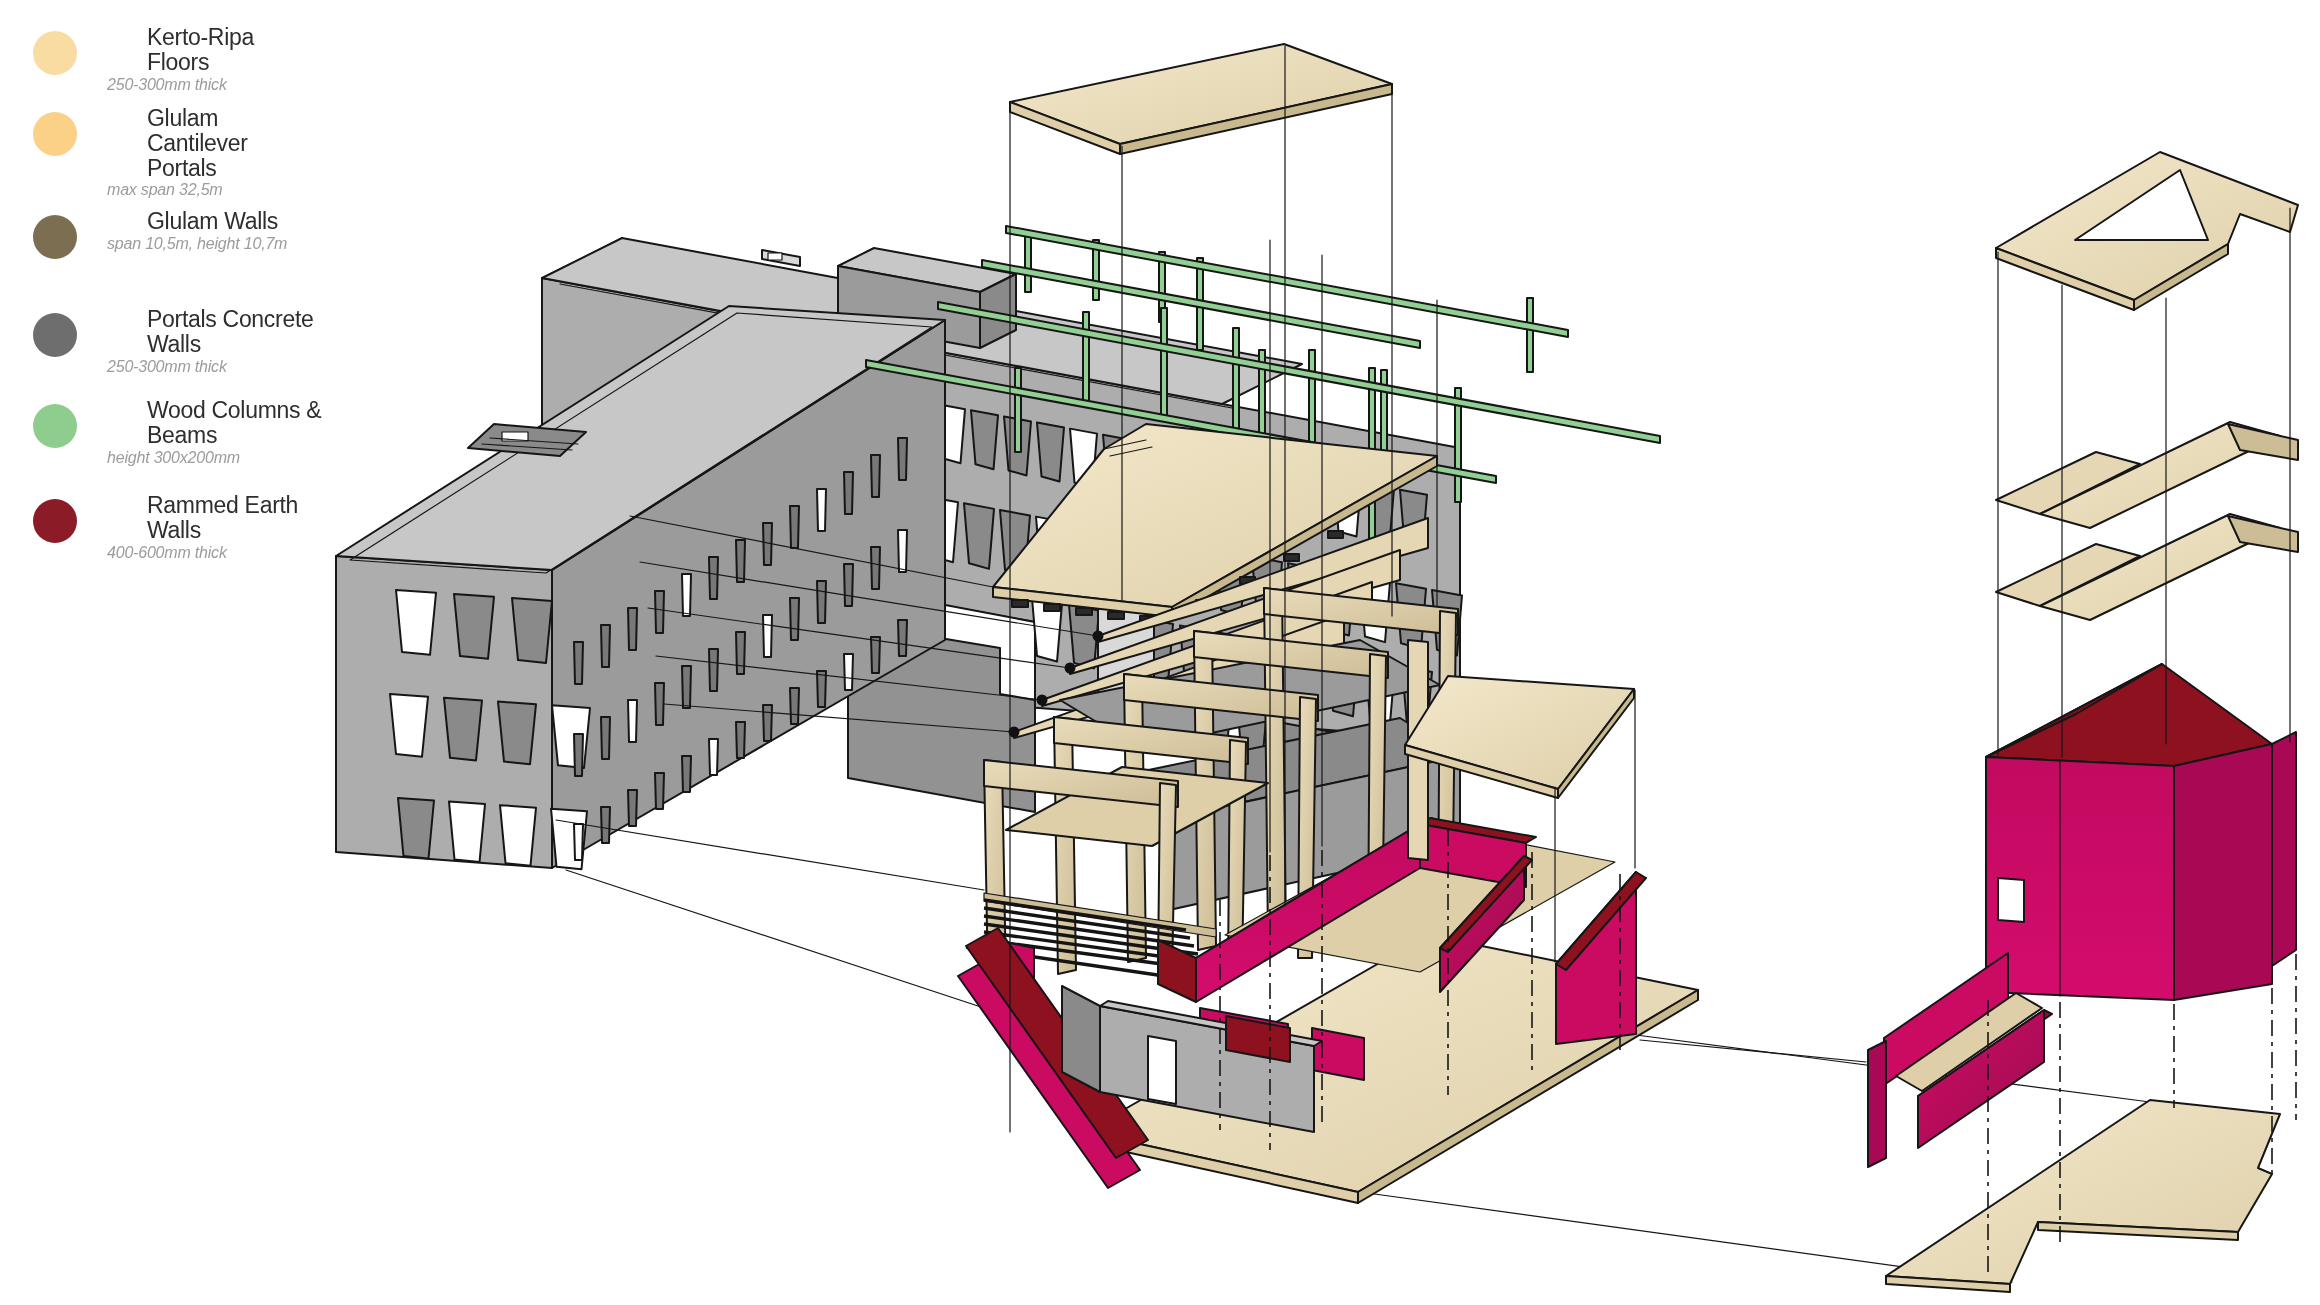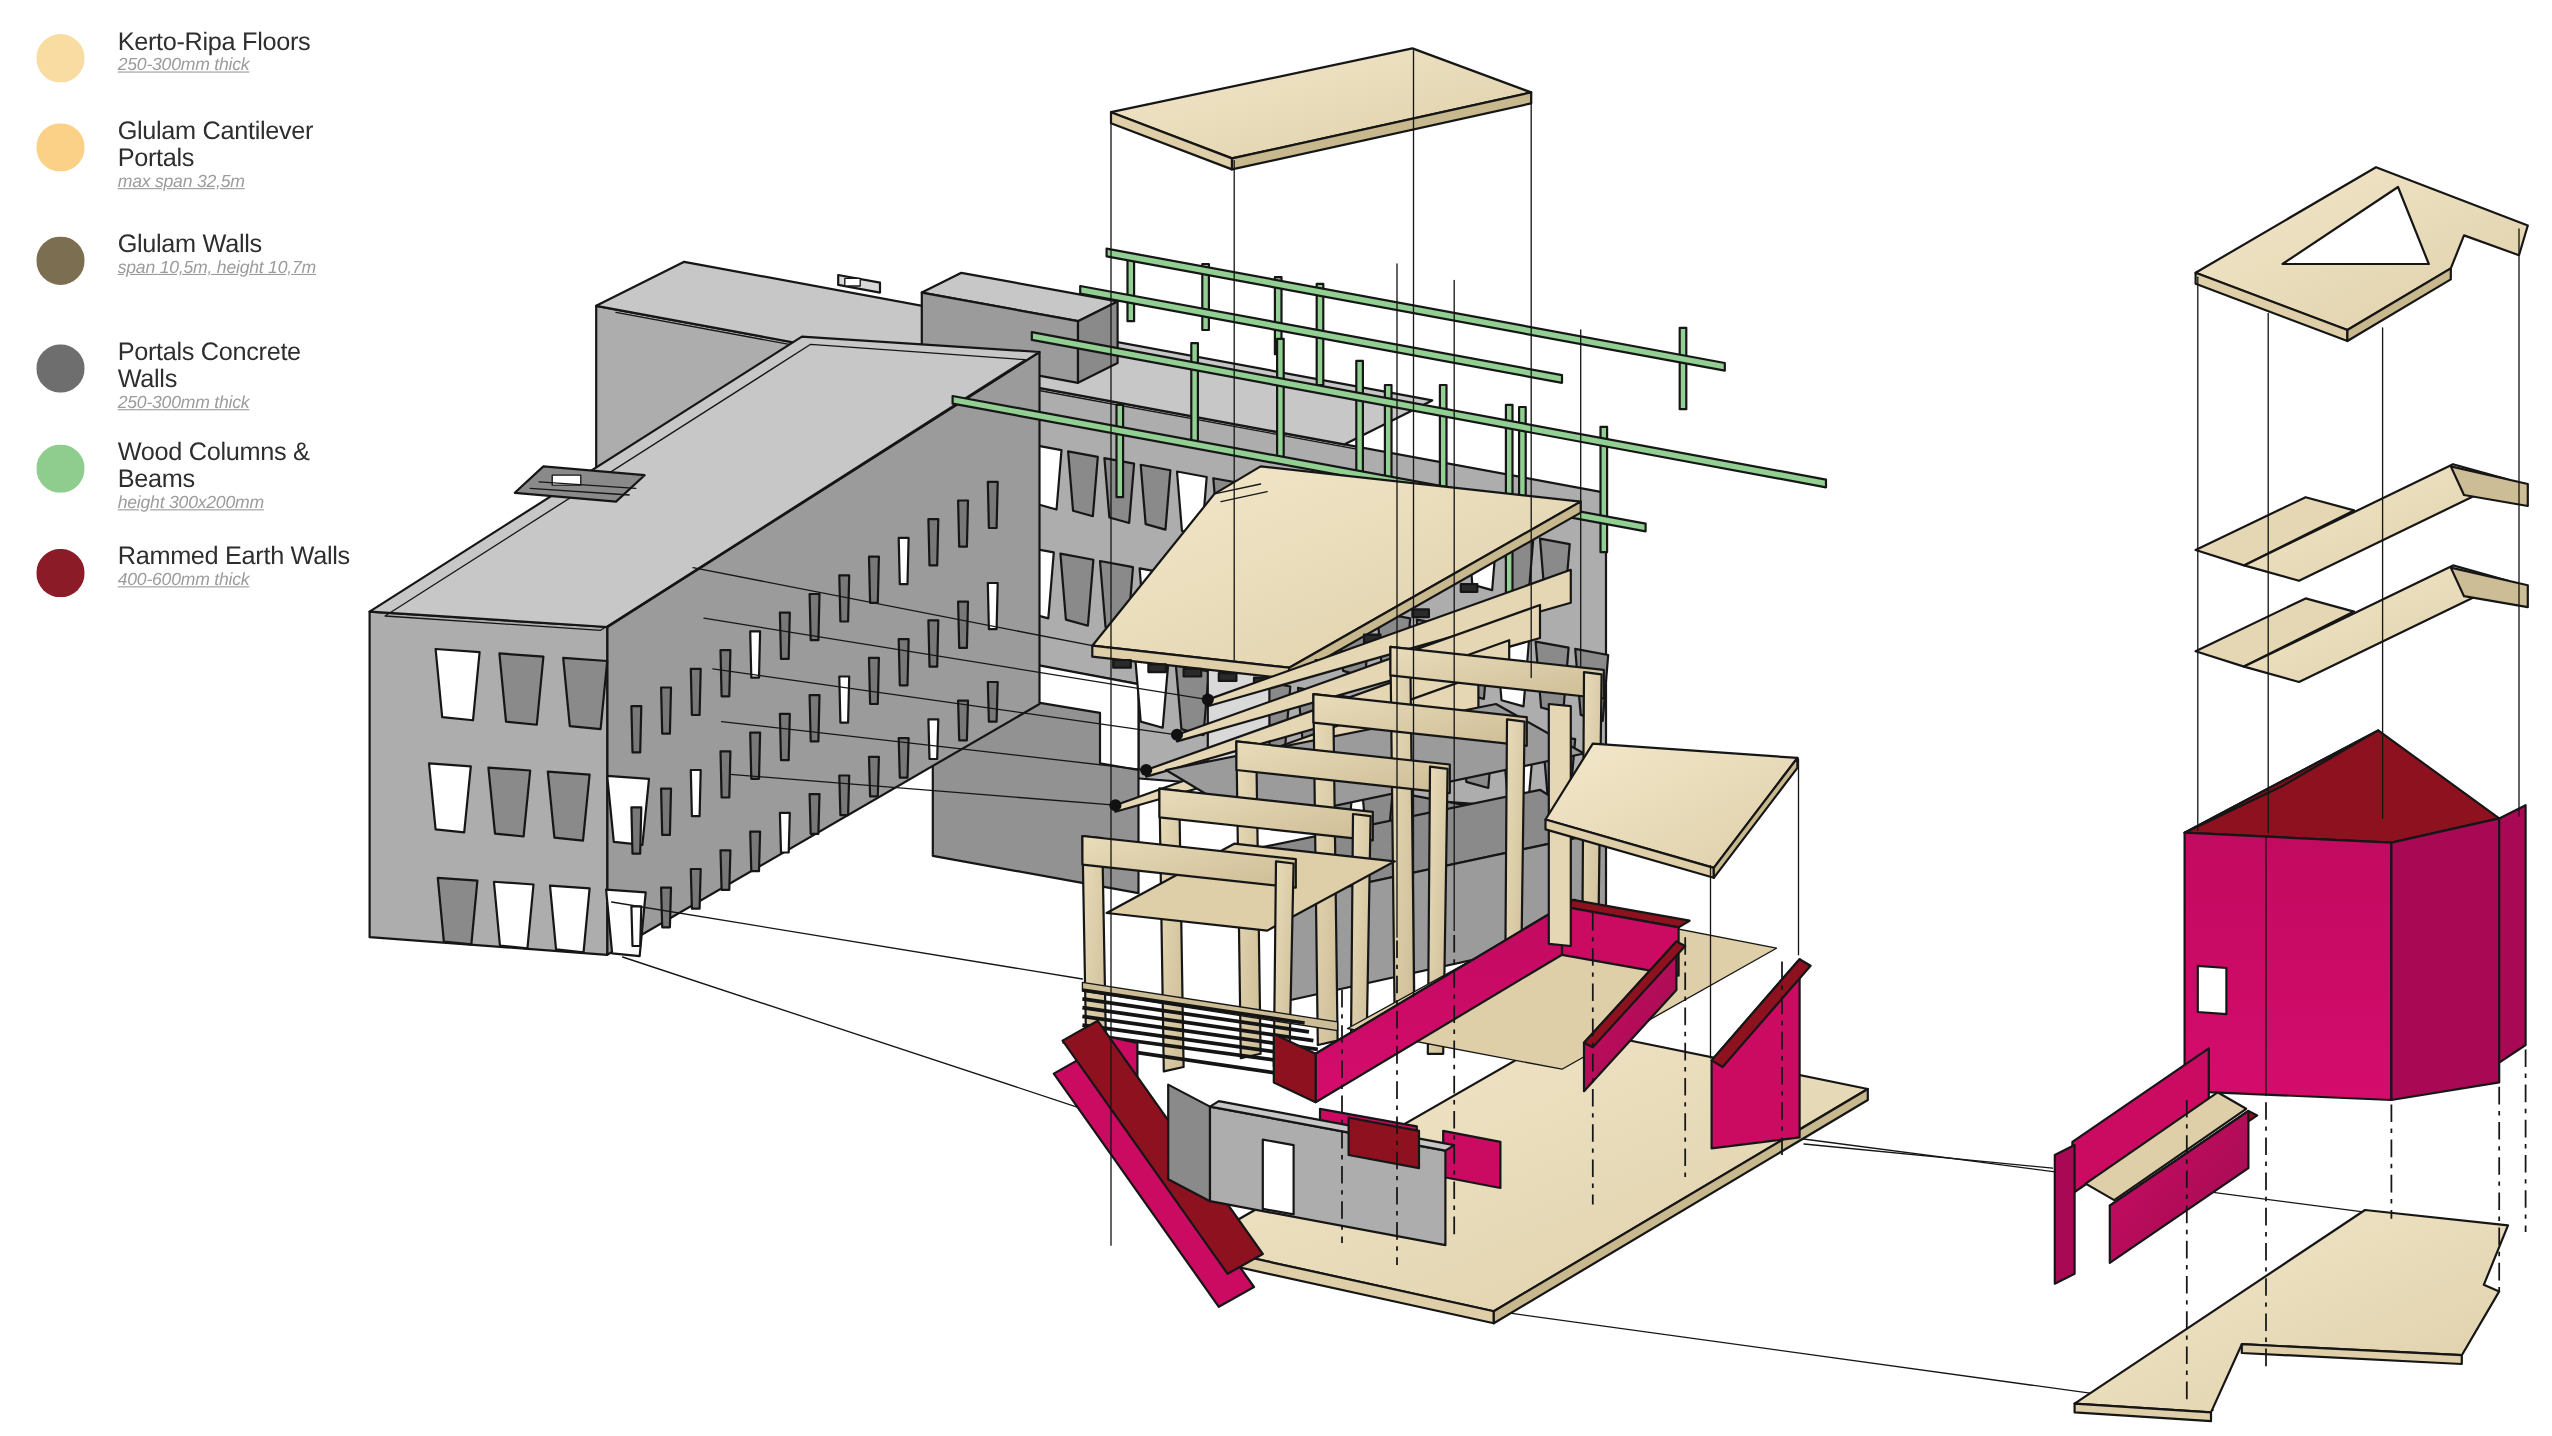--- a/index.html
+++ b/index.html
@@ -4,22 +4,22 @@
 <style>
   html,body{margin:0;padding:0;background:#fff;}
   body{width:2320px;height:1305px;position:relative;overflow:hidden;
        font-family:"Liberation Sans", sans-serif;}
   .stage{position:absolute;inset:0;}
   svg.scene{position:absolute;left:0;top:0;}
   
   .legend{position:absolute;left:0;top:0;width:330px;z-index:5;}
   .legend-item{position:absolute;left:33px;display:flex;}
   .legend-text{position:absolute;left:74px;top:-6px;width:215px;}
-  .legend-title{font-size:23px;line-height:1.08;letter-spacing:-0.3px;color:#2e2e2e;font-weight:400;}
-  .legend-sub{font-size:16px;font-style:italic;color:#9c9c9c;letter-spacing:-0.2px;margin-top:1px;text-decoration:underline;}
+  .legend-title{font-size:23px;line-height:1.08;letter-spacing:-0.3px;color:#2e2e2e;font-weight:400;margin-left:40px;}
+  .legend-sub{font-size:16px;font-style:italic;color:#9c9c9c;letter-spacing:-0.2px;margin-top:1px;}
   
   .ln{stroke:var(--c-line);stroke-linejoin:round;stroke-linecap:round;fill:none;}
   polygon,path,rect{stroke:var(--c-line);stroke-width:2;stroke-linejoin:round;}
   .thin{stroke-width:1.2;}
   .f-none{fill:none;}
   .f-white{fill:var(--c-white);}
   .f-cream-side{fill:var(--c-cream_side);}
   .f-cream-deep{fill:var(--c-cream_deep);}
   .f-tan{fill:var(--c-tan);}
   .f-tan-dark{fill:var(--c-tan_dark);}

